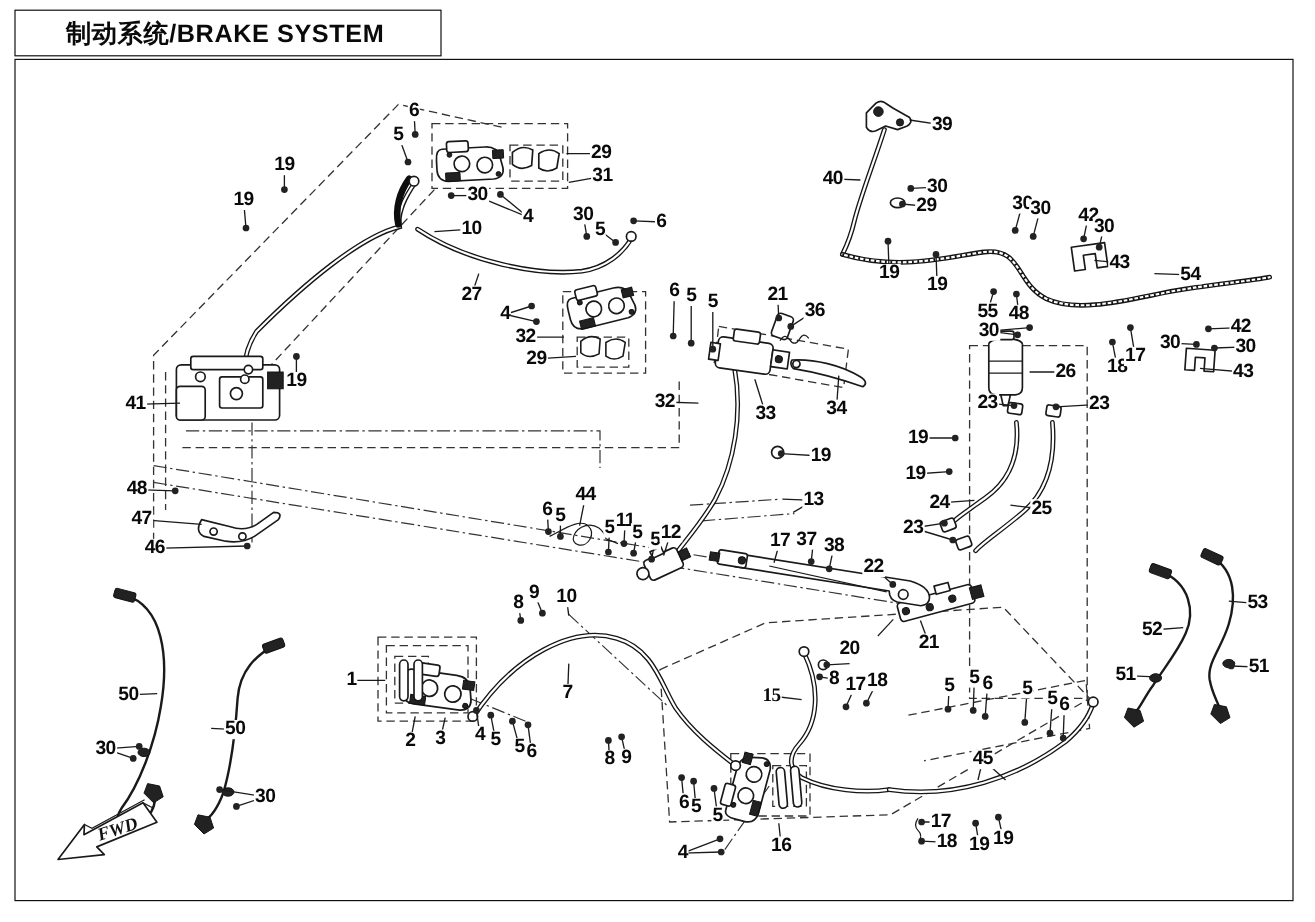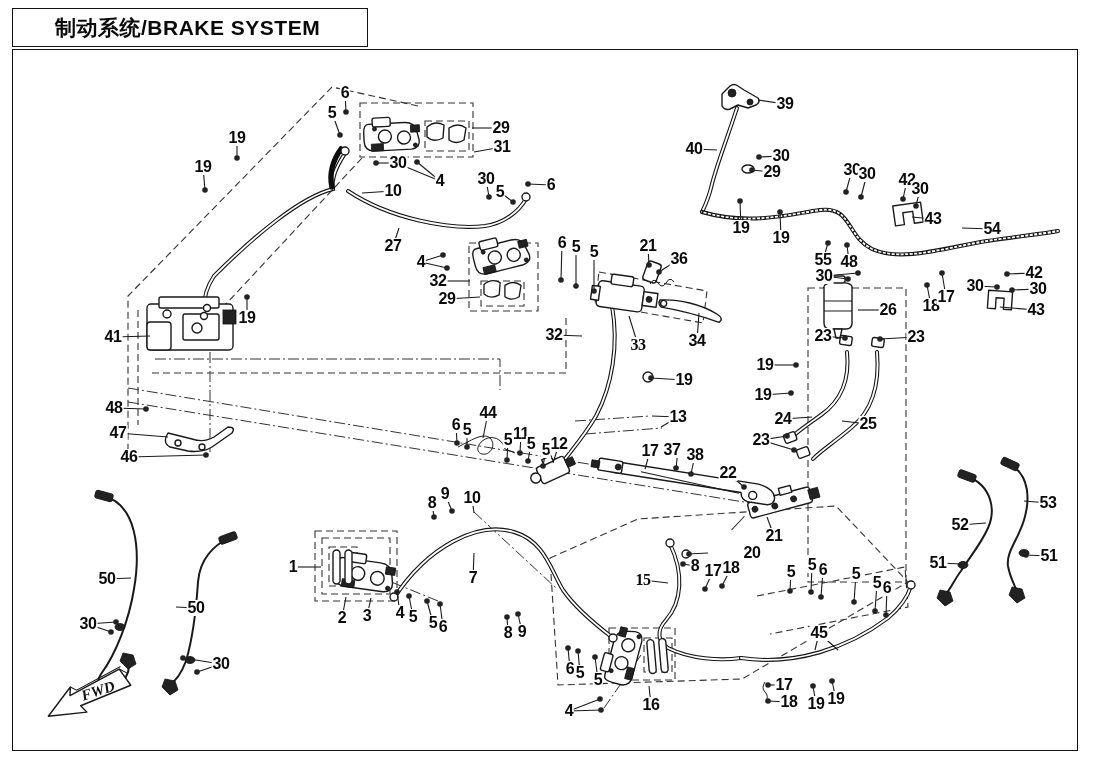--- a/index.html
+++ b/index.html
@@ -524,21 +524,21 @@
       <div class="callout" style="left: 774px; top: 536px;">21</div>
       <div class="callout" style="left: 421px; top: 262px;">4</div>
       <div class="callout" style="left: 438px; top: 281px;">32</div>
       <div class="callout" style="left: 447px; top: 299px;">29</div>
       <div class="callout" style="left: 562px; top: 243px;">6</div>
       <div class="callout" style="left: 576px; top: 247px;">5</div>
       <div class="callout" style="left: 594px; top: 252px;">5</div>
       <div class="callout" style="left: 648px; top: 246px;">21</div>
       <div class="callout" style="left: 679px; top: 259px;">36</div>
       <div class="callout" style="left: 554px; top: 335px;">32</div>
-      <div class="callout" style="left: 638px; top: 345px; font-family: Liberation Serif, serif;">33</div>
+      <div class="callout" style="left: 638px; top: 345px;">33</div>
       <div class="callout" style="left: 697px; top: 341px;">34</div>
       <div class="callout" style="left: 684px; top: 380px;">19</div>
       <div class="callout" style="left: 678px; top: 417px;">13</div>
       <div class="callout" style="left: 488px; top: 413px;">44</div>
       <div class="callout" style="left: 456px; top: 425px;">6</div>
       <div class="callout" style="left: 467px; top: 430px;">5</div>
       <div class="callout" style="left: 508px; top: 440px;">5</div>
       <div class="callout" style="left: 521px; top: 434px;">11</div>
       <div class="callout" style="left: 531px; top: 444px;">5</div>
       <div class="callout" style="left: 546px; top: 450px;">5</div>
@@ -557,21 +557,21 @@
       <div class="callout" style="left: 413px; top: 617px;">5</div>
       <div class="callout" style="left: 433px; top: 623px;">5</div>
       <div class="callout" style="left: 443px; top: 627px;">6</div>
       <div class="callout" style="left: 473px; top: 578px;">7</div>
       <div class="callout" style="left: 432px; top: 503px;">8</div>
       <div class="callout" style="left: 445px; top: 494px;">9</div>
       <div class="callout" style="left: 472px; top: 498px;">10</div>
       <div class="callout" style="left: 508px; top: 633px;">8</div>
       <div class="callout" style="left: 522px; top: 632px;">9</div>
       <div class="callout" style="left: 643px; top: 580px; font-family: Liberation Serif, serif;">15</div>
-      <div class="callout" style="left: 708px; top: 553px; margin-left: 44px;">20</div>
+      <div class="callout" style="left: 708px; top: 541px;">20</div>
       <div class="callout" style="left: 695px; top: 566px;">8</div>
       <div class="callout" style="left: 713px; top: 571px;">17</div>
       <div class="callout" style="left: 731px; top: 568px;">18</div>
       <div class="callout" style="left: 570px; top: 669px;">6</div>
       <div class="callout" style="left: 580px; top: 673px;">5</div>
       <div class="callout" style="left: 598px; top: 680px;">5</div>
       <div class="callout" style="left: 651px; top: 705px;">16</div>
       <div class="callout" style="left: 569px; top: 711px;">4</div>
       <div class="callout" style="left: 791px; top: 572px;">5</div>
       <div class="callout" style="left: 812px; top: 565px;">5</div>

